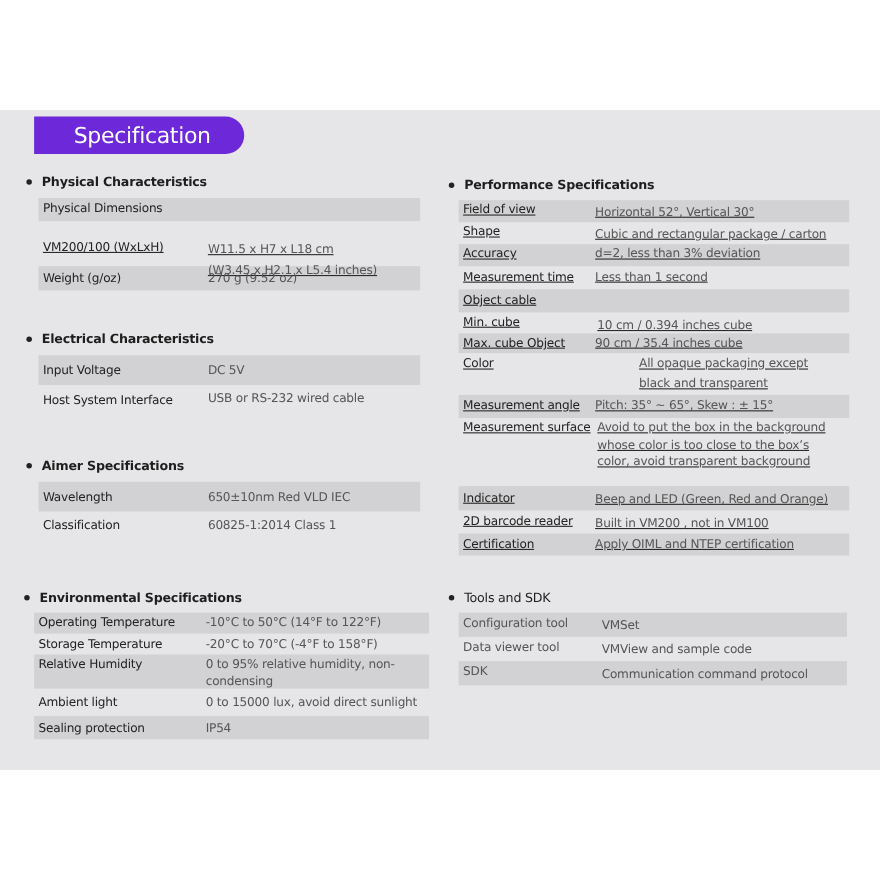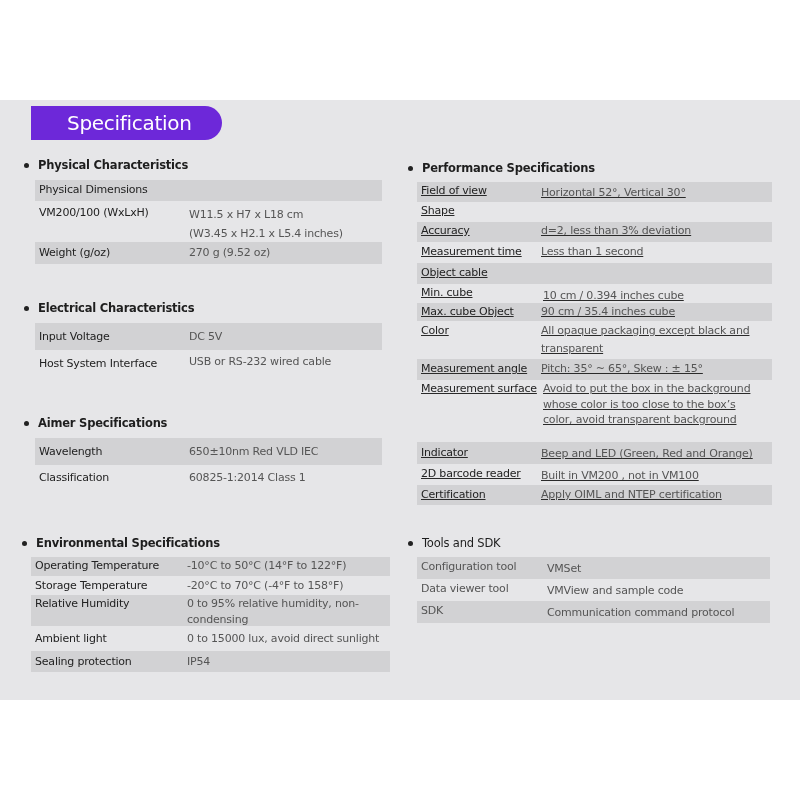--- a/index.html
+++ b/index.html
@@ -31,21 +31,21 @@
 <div class="section" style="left:24px; top:156px; width:358px;">
   <div class="sec-title">
     <span class="bullet"></span>
     <span>Physical Characteristics</span>
   </div>
   <div class="tbl" style="margin-left:11px; margin-top:6px;">
     <div class="row shaded" style="height:21px; padding-top:2px;">
       <span class="k" style="width:154px;">Physical Dimensions</span>
       <span class="v"></span>
     </div>
-    <div class="row" style="height:41px; padding-top:4px;">
+    <div class="row" style="height:41px; padding-top:16px;text-decoration:underline;">
       <span class="k" style="width:154px;">VM200/100 (WxLxH)</span>
       <span class="v" style="line-height:19px;">
         <span style="display:block;">W11.5 x H7 x L18  cm</span>
         <span style="display:block;">(W3.45 x H2.1 x L5.4  inches)</span>
       </span>
     </div>
     <div class="row shaded" style="height:22px; padding-top:3px;">
       <span class="k" style="width:154px;">Weight (g/oz)</span>
       <span class="v">270 g  (9.52 oz)</span>
     </div>
@@ -120,20 +120,21 @@
     <span class="bullet"></span>
     <span>Performance Specifications</span>
   </div>
   <div class="tbl" style="margin-left:9px; margin-top:5px;text-decoration:underline;">
     <div class="row shaded" style="height:20px; padding-top:1px;">
       <span class="k" style="width:124px;">Field of view</span>
       <span class="v" style="padding-top:2px;">Horizontal 52°, Vertical 30°</span>
     </div>
     <div class="row" style="height:20px; padding-top:1px;">
       <span class="k" style="width:124px;">Shape</span>
+      <span class="v" style="padding-top:2px;">Cubic and rectangular package / carton</span>
     </div>
     <div class="row shaded" style="height:20px; padding-top:1px;">
       <span class="k" style="width:124px;">Accuracy</span>
       <span class="v">d=2, less than 3% deviation</span>
     </div>
     <div class="row" style="height:21px; padding-top:2px;">
       <span class="k" style="width:124px;">Measurement time</span>
       <span class="v">Less than 1 second</span>
     </div>
     <div class="row shaded" style="height:21px; padding-top:2px;">
@@ -143,21 +144,21 @@
     <div class="row" style="height:19px; padding-top:1px;">
       <span class="k" style="width:124px;">Min. cube</span>
       <span class="v" style="padding-top:3px; padding-left:2px;">10 cm / 0.394 inches cube</span>
     </div>
     <div class="row shaded" style="height:18px; padding-top:1px;">
       <span class="k" style="width:124px;">Max. cube Object</span>
       <span class="v">90 cm / 35.4 inches cube</span>
     </div>
     <div class="row" style="height:38px; padding-top:1px; line-height:17.5px;">
       <span class="k" style="width:124px;">Color</span>
-      <span class="v" style="padding-right:10px;">All opaque packaging except black and transparent</span>
+      <span class="v" style="padding-right:10px;margin-left:40px;">All opaque packaging except black and transparent</span>
     </div>
     <div class="row shaded" style="height:21px; padding-top:2px;">
       <span class="k" style="width:124px;">Measurement angle</span>
       <span class="v">Pitch: 35° ~ 65°, Skew : ± 15°</span>
     </div>
     <div class="row" style="height:62px; padding-top:1px;">
       <span class="k" style="width:124px;">Measurement surface</span>
       <span class="v" style="padding-right:16px; padding-left:2px;">Avoid to put the box in the background whose color is too close to the box’s color,  avoid transparent background</span>
     </div>
     <div class="row shaded" style="height:22px; padding-top:3px;">

